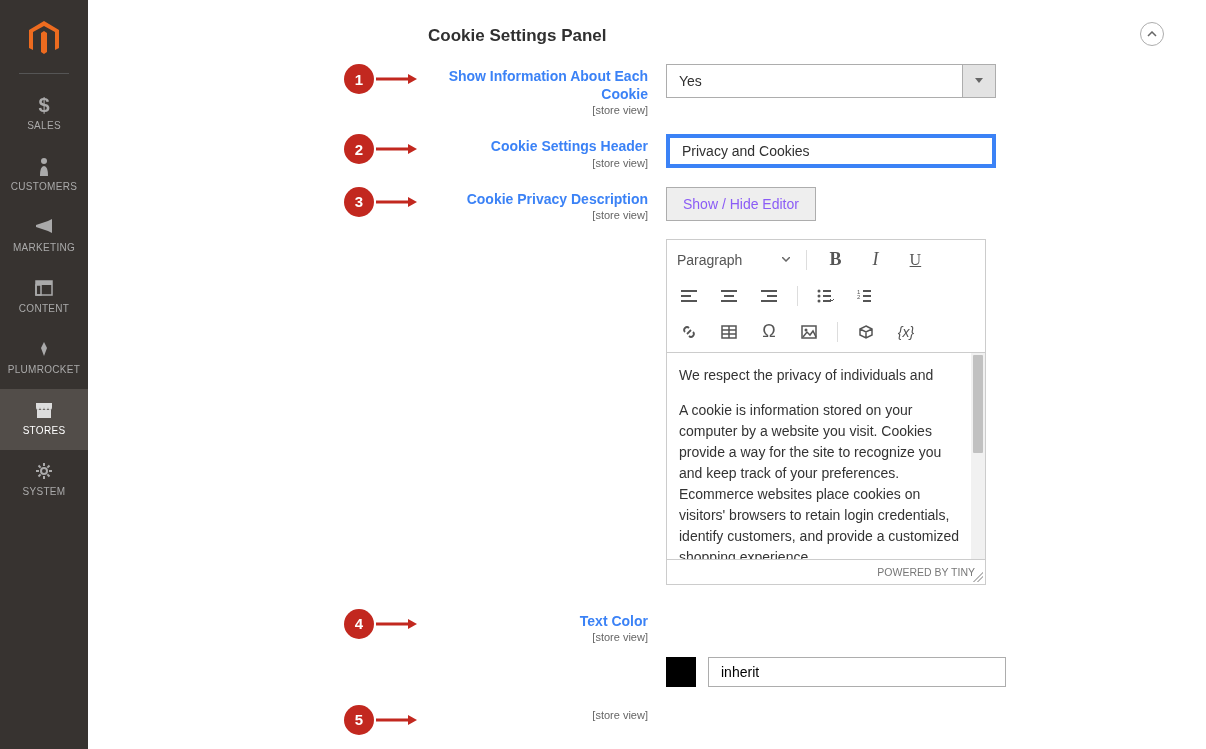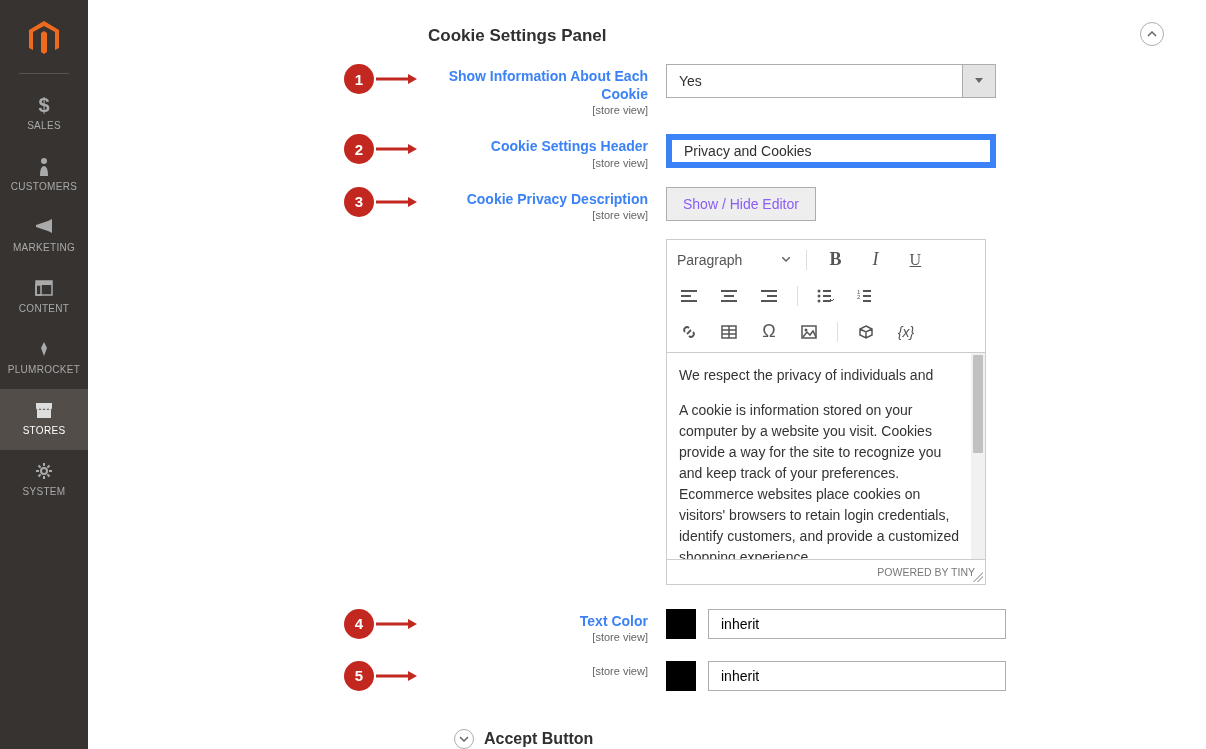--- a/index.html
+++ b/index.html
@@ -30,40 +30,40 @@
 .label-col .lab { font-size: 14px; color: #3b82f6; font-weight: 600; line-height: 1.3; }
 .label-col .store { font-size: 11px; color: #666; margin-top: 1px; }
 
 .control-col { flex: 1; max-width: 330px; }
 .control-col.wide { max-width: 340px; }
 
 .select-wrap { position: relative; }
 .select { width: 100%; height: 34px; border: 1px solid #adadad; background: #fff; padding: 0 40px 0 12px; font-size: 14px; color: #303030; appearance: none; cursor: pointer; }
 .select-arrow { position: absolute; right: 0; top: 0; width: 34px; height: 34px; background: #e3e3e3; border: 1px solid #adadad; display: flex; align-items: center; justify-content: center; pointer-events: none; }
 
-.text-input { width: 100%; height: 34px; border: 6px solid #3b82f6; background: #fff; padding: 0 12px; font-size: 14px; color: #303030; }
+.text-input { width: 100%; height: 34px; border: 4px solid #3b82f6; background: #fff; padding: 0 12px; font-size: 14px; color: #303030; }
 
 .btn { height: 34px; padding: 0 16px; border: 1px solid #adadad; background: #eee; font-size: 14px; color: #8b5cf6; cursor: pointer; }
 
 .editor { border: 1px solid #ccc; margin-top: 18px; width: 320px; }
 .editor-toolbar { border-bottom: 1px solid #ccc; padding: 8px 10px; background: #fff; display: flex; flex-wrap: wrap; gap: 12px; align-items: center; }
 .editor-toolbar .row { display: flex; gap: 16px; align-items: center; width: 100%; }
 .tb-select { font-size: 14px; color: #555; display: flex; align-items: center; gap: 40px; cursor: pointer; }
 .tb-btn { width: 24px; height: 24px; display: flex; align-items: center; justify-content: center; cursor: pointer; font-size: 16px; color: #555; }
 .tb-btn.bold-i { font-family: Georgia, serif; font-weight: bold; font-size: 18px; }
 .tb-btn.italic-i { font-family: Georgia, serif; font-style: italic; font-size: 18px; }
 .tb-btn.under-i { font-family: Georgia, serif; text-decoration: underline; font-size: 16px; }
 .editor-content { position: relative; padding: 12px 18px 12px 12px; font-size: 14px; color: #333; height: 206px; overflow: hidden; line-height: 1.5; }
 .editor-content p { margin-bottom: 14px; }
 .editor-scroll { position: absolute; right: 0; top: 0; width: 14px; height: 100%; background: #f1f1f1; }
 .editor-scroll .thumb { position: absolute; top: 2px; left: 2px; width: 10px; height: 98px; background: #c1c1c1; border-radius: 1px; }
 .editor-footer { border-top: 1px solid #ccc; text-align: right; padding: 6px 10px; font-size: 10.5px; color: #777; background: #fff; position: relative; }
 .editor-footer::after { content: ""; position: absolute; right: 2px; bottom: 2px; width: 10px; height: 10px; background: linear-gradient(135deg, transparent 50%, #bbb 50%, #bbb 60%, transparent 60%, transparent 70%, #bbb 70%, #bbb 80%, transparent 80%); }
 
-.color-row .control-col { display: flex; align-items: center; gap: 12px; max-width: 340px; }
+.color-row .control-col { display: flex; align-items: center; gap: 12px; max-width: 340px; margin-top: 48px; }
 .swatch { width: 30px; height: 30px; background: #000; border: 1px solid #000; flex-shrink: 0; }
 .color-input { flex: 1; height: 30px; border: 1px solid #adadad; padding: 0 12px; font-size: 14px; }
 
 .subsection { display: flex; align-items: center; gap: 10px; padding: 20px 0 10px 336px; border-top: none; margin-top: 16px; }
 .subsection .chev { width: 20px; height: 20px; border: 1px solid #adadad; border-radius: 50%; display: flex; align-items: center; justify-content: center; }
 .subsection .ttl { font-size: 16px; font-weight: 600; color: #303030; }
 
 .tb-sep { width: 1px; height: 20px; background: #ddd; }
 </style>
 </head>

